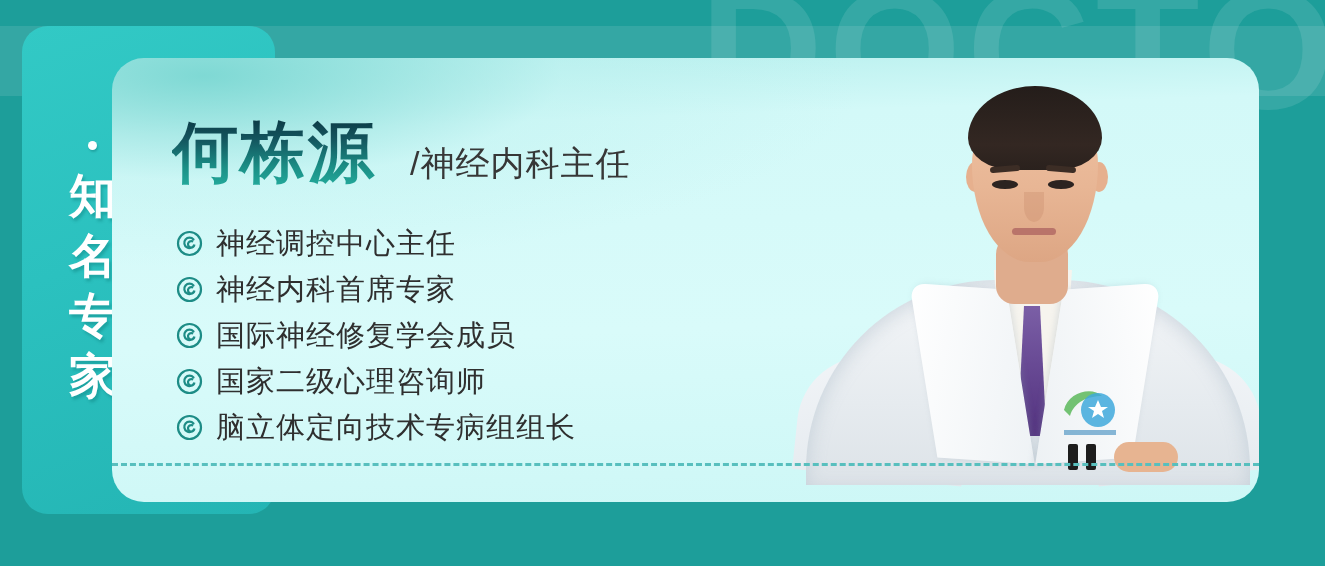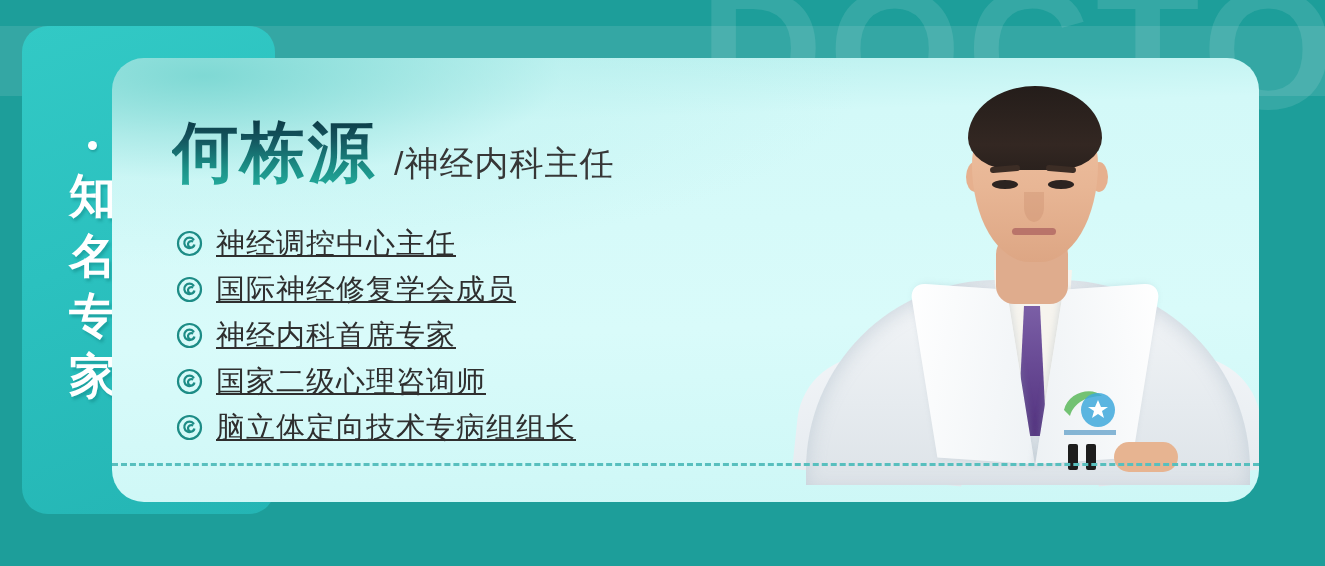--- a/index.html
+++ b/index.html
@@ -291,21 +291,21 @@
     font-weight: bold;
     line-height: 1;
     letter-spacing: 2px;
     background: linear-gradient(180deg, #0c3c47 0%, #14565f 30%, #1b8f86 72%, #23a99b 100%);
     -webkit-background-clip: text;
     background-clip: text;
     color: transparent;
     font-family: "Liberation Serif", "DejaVu Serif", serif;
   }
   .doctor-role {
-    margin-left: 18px;
+    margin-left: 34px;
     font-size: 34px;
     color: #373737;
     letter-spacing: 1px;
     font-weight: 500;
   }
 
   .cred-list {
     position: absolute;
     left: 64px;
     top: 162px;
@@ -319,21 +319,20 @@
     width: 27px;
     height: 27px;
     flex: 0 0 27px;
     margin-right: 13px;
   }
   .cred-text {
     font-size: 29px;
     color: #2f2f2f;
     letter-spacing: 1px;
     line-height: 1;
-    text-decoration: underline;
   }
 
   .divider {
     position: absolute;
     left: 0px;
     top: 405px;
     width: 1147px;
     height: 0;
     border-top: 3px dashed #58bfbe;
   }
@@ -408,31 +407,31 @@
         <span class="cred-text">神经调控中心主任</span>
       </div>
 
       <div class="cred-item">
         <span class="cred-icon">
           <svg viewBox="0 0 27 27" width="27" height="27">
             <circle cx="13.5" cy="13.5" r="11.5" fill="none" stroke="#1d8c86" stroke-width="2.2"></circle>
             <path d="M17.5 9.5 A5.2 5.2 0 1 0 18.4 14.6 A3.2 3.2 0 1 1 16.2 11.3" fill="none" stroke="#1d8c86" stroke-width="2.2" stroke-linecap="round"></path>
           </svg>
         </span>
-        <span class="cred-text">国际神经修复学会成员</span>
+        <span class="cred-text">神经内科首席专家</span>
       </div>
 
       <div class="cred-item">
         <span class="cred-icon">
           <svg viewBox="0 0 27 27" width="27" height="27">
             <circle cx="13.5" cy="13.5" r="11.5" fill="none" stroke="#1d8c86" stroke-width="2.2"></circle>
             <path d="M17.5 9.5 A5.2 5.2 0 1 0 18.4 14.6 A3.2 3.2 0 1 1 16.2 11.3" fill="none" stroke="#1d8c86" stroke-width="2.2" stroke-linecap="round"></path>
           </svg>
         </span>
-        <span class="cred-text">神经内科首席专家</span>
+        <span class="cred-text">国际神经修复学会成员</span>
       </div>
 
       <div class="cred-item">
         <span class="cred-icon">
           <svg viewBox="0 0 27 27" width="27" height="27">
             <circle cx="13.5" cy="13.5" r="11.5" fill="none" stroke="#1d8c86" stroke-width="2.2"></circle>
             <path d="M17.5 9.5 A5.2 5.2 0 1 0 18.4 14.6 A3.2 3.2 0 1 1 16.2 11.3" fill="none" stroke="#1d8c86" stroke-width="2.2" stroke-linecap="round"></path>
           </svg>
         </span>
         <span class="cred-text">国家二级心理咨询师</span>

